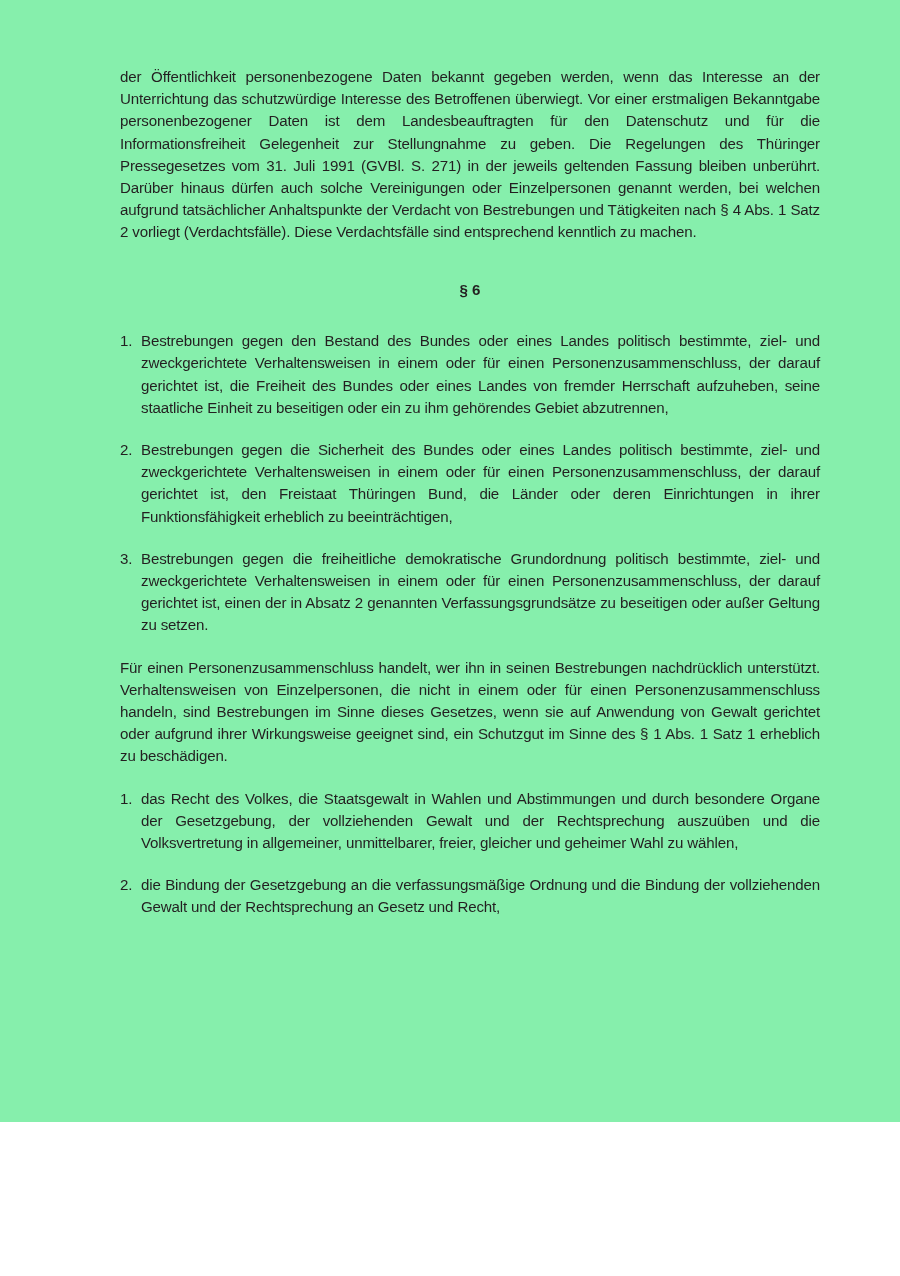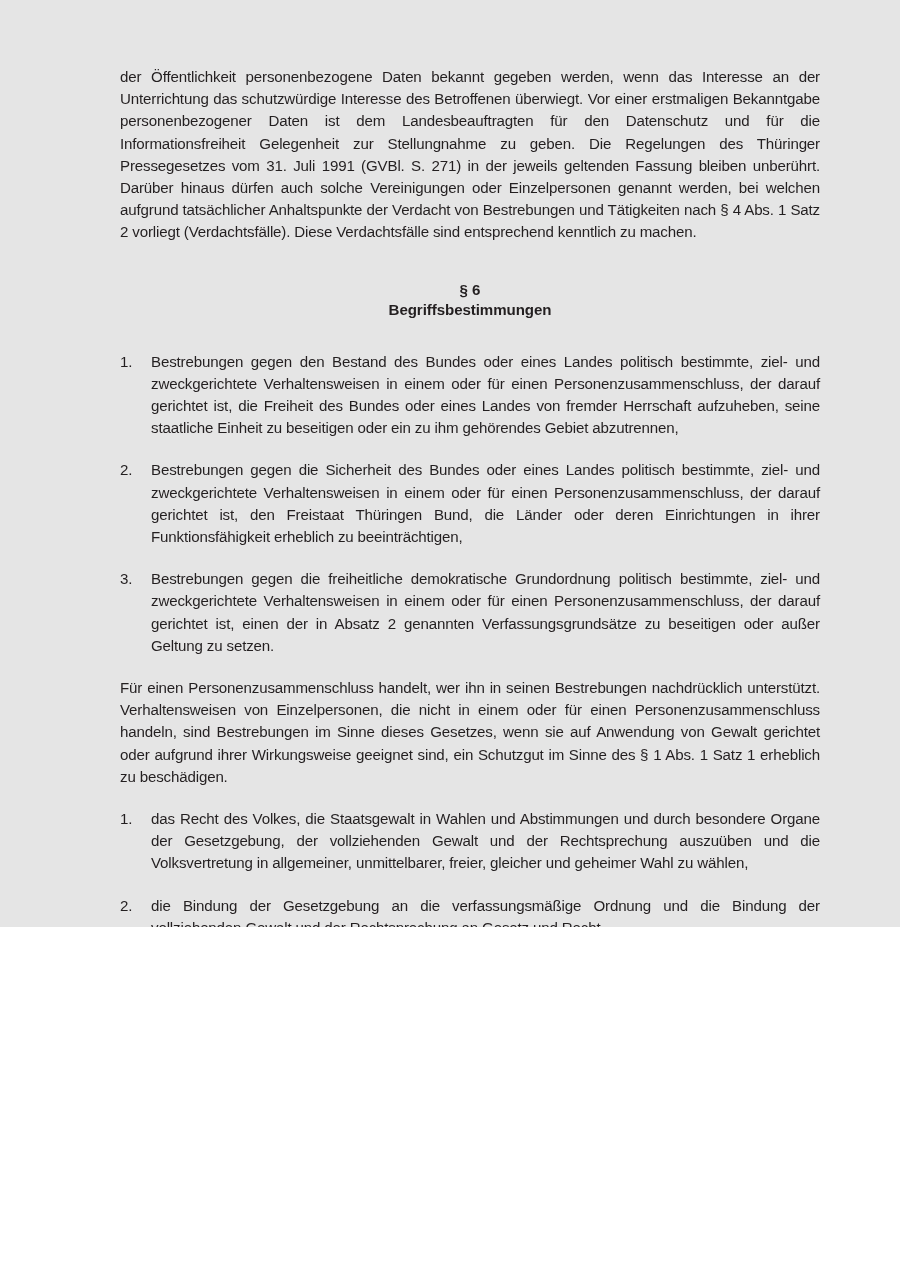--- a/index.html
+++ b/index.html
@@ -4,22 +4,22 @@
 <title>Verfassungsschutzbericht Seite 181</title>
 <style>
   html, body {
     margin: 0;
     padding: 0;
     background: #ffffff;
   }
   .page {
     position: relative;
     width: 900px;
-    height: 927px;
-    background: #e5e5e5;
+    height: 1122px;
+    background: #86efac;
     box-sizing: border-box;
     font-family: "Liberation Sans", sans-serif;
     color: #231f20;
     overflow: hidden;
   }
   .content {
     position: absolute;
     left: 120px;
     top: 66px;
     width: 700px;
@@ -70,21 +70,20 @@
     position: absolute;
     left: 0;
     top: 0;
     width: 16px;
     text-align: left;
     font-size: 15.1px;
     line-height: 22.2px;
   }
   .list-text {
     display: block;
-    margin-left: 10px;
   }
 
   .block-gap {
     height: 20px;
   }
 
   .footer {
     position: absolute;
     left: 120px;
     top: 1204px;
@@ -104,21 +103,20 @@
 
 <div class="page">
 
   <div class="content">
 
     <p class="para">der Öffentlichkeit personenbezogene Daten bekannt gegeben werden, wenn das Interesse an der Unterrichtung das schutzwürdige Interesse des Betroffenen überwiegt. Vor einer erstmaligen Bekanntgabe personenbezogener Daten ist dem Landesbeauftragten für den Datenschutz und für die Informationsfreiheit Gelegenheit zur Stellungnahme zu geben. Die Regelungen des Thüringer Pressegesetzes vom 31. Juli 1991 (GVBl. S. 271) in der jeweils geltenden Fassung bleiben unberührt. Darüber hinaus dürfen auch solche Vereinigungen oder Einzelpersonen genannt werden, bei welchen aufgrund tatsächlicher Anhaltspunkte der Verdacht von Bestrebungen und Tätigkeiten nach § 4 Abs. 1 Satz 2 vorliegt (Verdachtsfälle). Diese Verdachtsfälle sind entsprechend kenntlich zu machen.</p>
 
 
     <div class="heading-block">
       <div class="heading-line">§ 6</div>
-      <div class="heading-line">Begriffsbestimmungen</div>
     </div>
 
 
     <ol class="list">
       <li class="list-item">
         <span class="list-marker">1.</span>
         <span class="list-text">Bestrebungen gegen den Bestand des Bundes oder eines Landes politisch bestimmte, ziel- und zweckgerichtete Verhaltensweisen in einem oder für einen Personenzusammenschluss, der darauf gerichtet ist, die Freiheit des Bundes oder eines Landes von fremder Herrschaft aufzuheben, seine staatliche Einheit zu beseitigen oder ein zu ihm gehörendes Gebiet abzutrennen,</span>
       </li>
       <li class="list-item">
         <span class="list-marker">2.</span>

